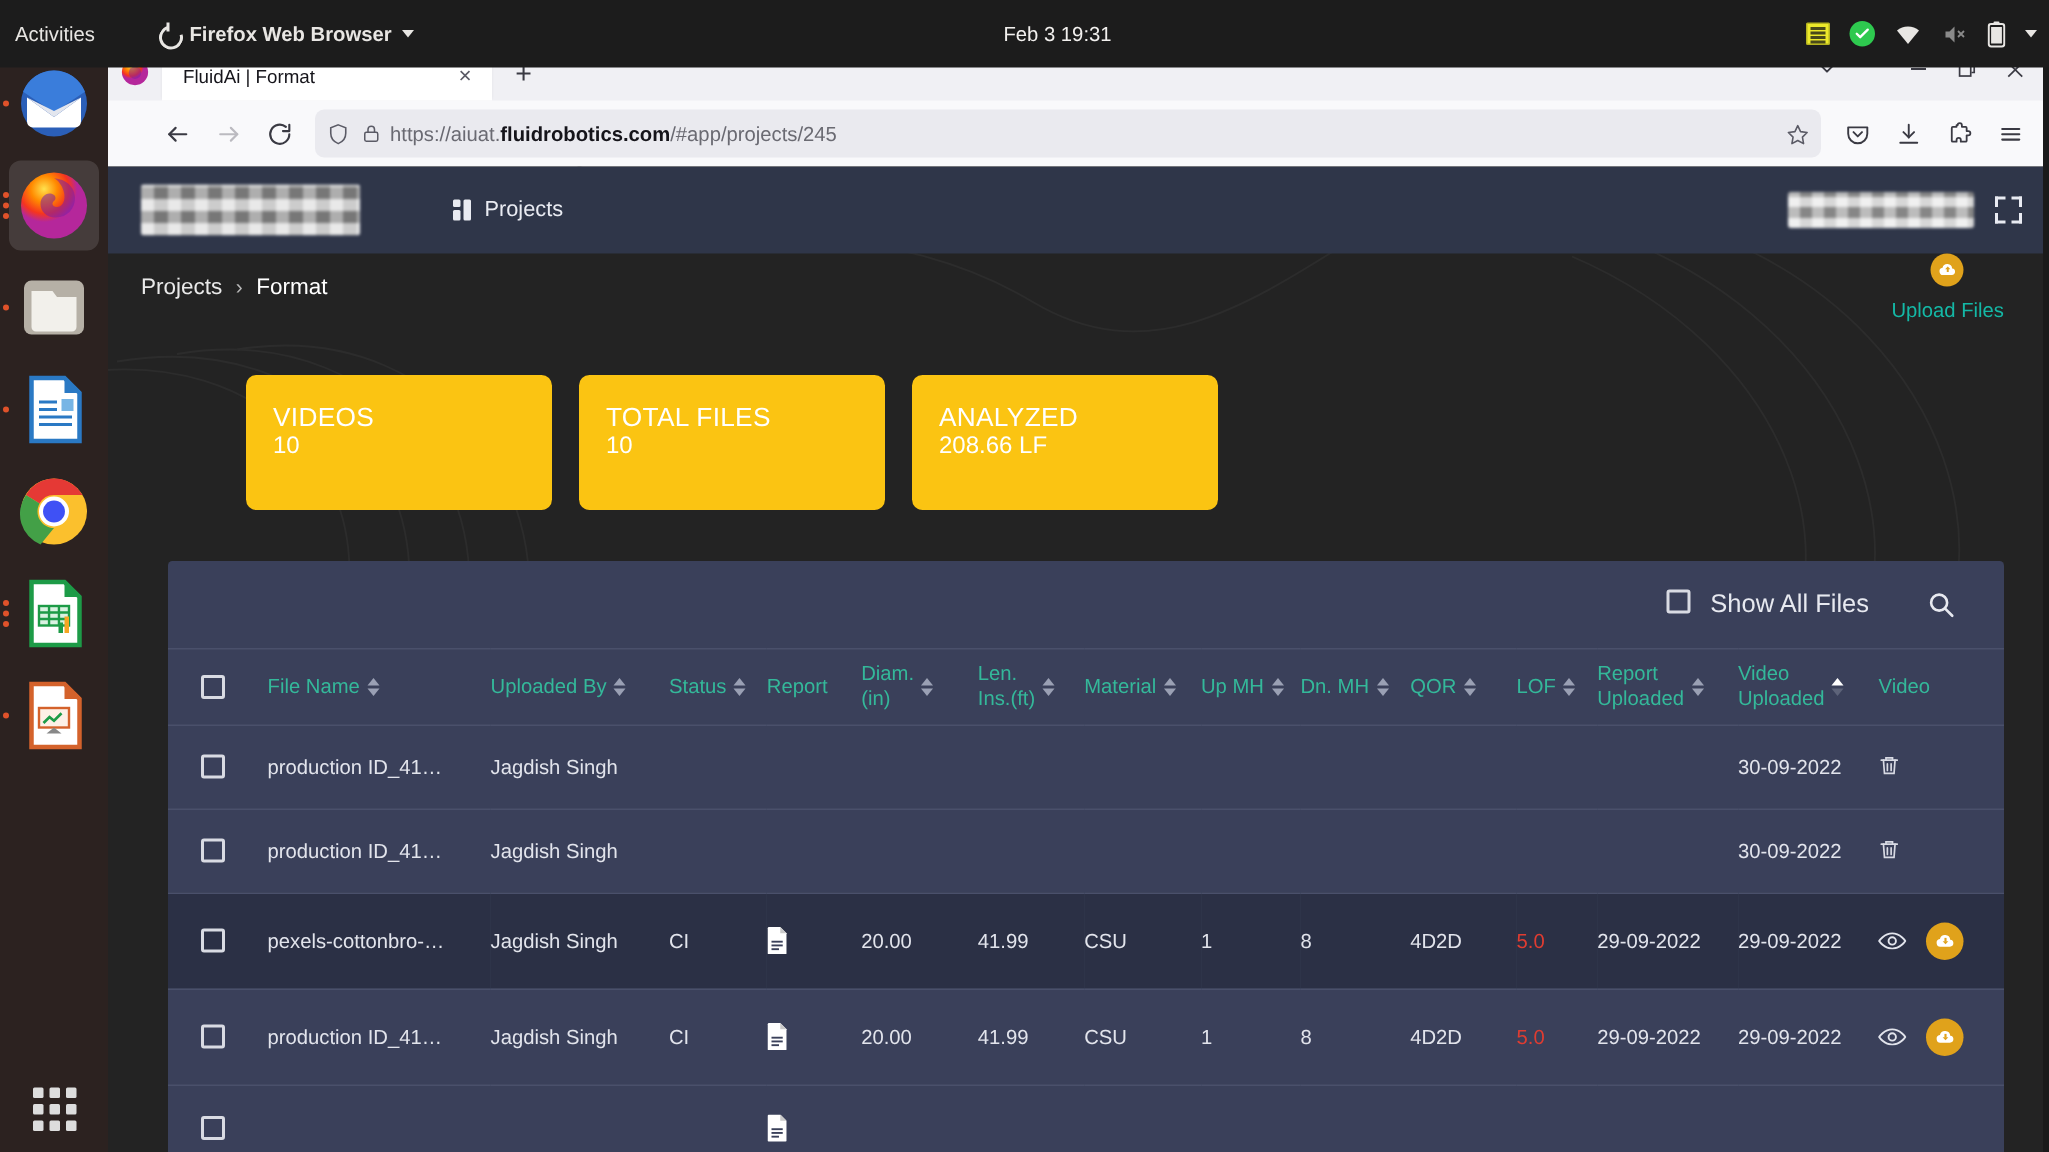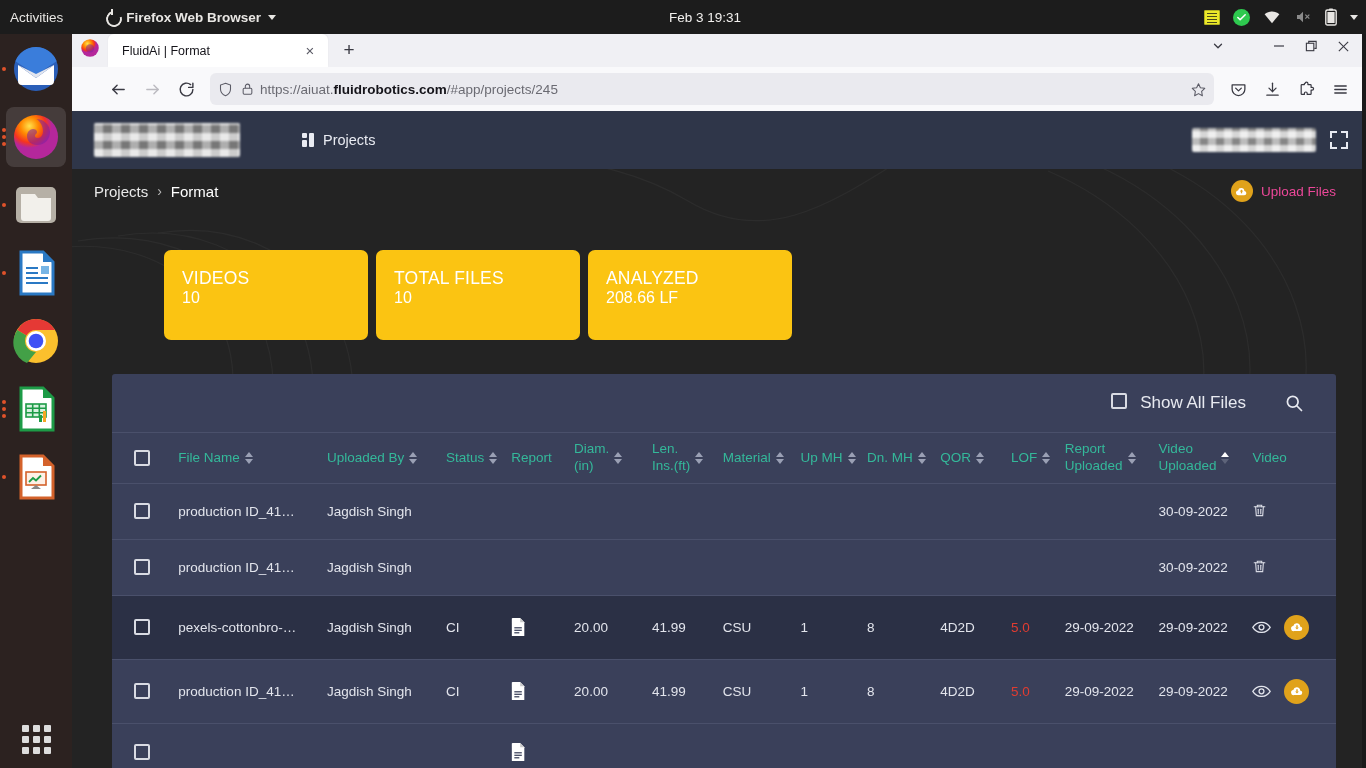--- a/index.html
+++ b/index.html
@@ -6,21 +6,21 @@
   html, body {
     width: 1366px; height: 768px;
     overflow: hidden;
     font-family: "Liberation Sans", sans-serif;
     background: #1a1a1a;
   }
 
   
   .gnome-topbar {
     position: absolute; top: 0; left: 0;
-    width: 1366px; height: 34px;
+    width: 1366px; height: 45px;
     background: #1c1c1c;
     display: flex; align-items: center;
     color: #e8e6e3;
     font-size: 13.5px;
     z-index: 50;
   }
   .gnome-activities { padding: 0 12px 0 10px; font-size: 13.5px; color:#e8e6e3; }
   .gnome-app { display: flex; align-items: center; gap: 7px; margin-left: 30px; }
   .gnome-app-name { font-weight: bold; font-size: 13.5px; }
   .ff-mini {
@@ -153,26 +153,26 @@
   .expand-ico b:nth-child(3){left:0;bottom:0;border-right:0;border-top:0;}
   .expand-ico b:nth-child(4){right:0;bottom:0;border-left:0;border-top:0;}
 
   .crumbbar {
     position: relative; height: 44px; display:flex; align-items:center;
     padding: 0 26px 0 26px; background: transparent;
   }
   .crumb { color:#e9e9e9; font-size:15px; }
   .crumb-sep { color:#b8b8b8; margin: 0 9px; font-size:14px; }
   .crumb.cur { color:#ffffff; }
-  .upload-btn { margin-left:auto; display:flex; align-items:center; gap:8px; color:#ec4899; font-size:13.5px; }
+  .upload-btn { margin-left:auto; display:flex; align-items:center; gap:8px; color:#14b8a6; font-size:13.5px;flex-direction:column; }
   .upload-circ { width:22px;height:22px;border-radius:50%;background:#e0a21b;display:flex;align-items:center;justify-content:center;}
   .upload-circ svg{width:13px;height:13px;}
 
   .stats {
-    position: relative; display: flex; gap: 8px; padding: 37px 26px 0 96px;
+    position: relative; display: flex; gap: 18px; padding: 37px 26px 0 96px;
   }
   .stat-card {
     width: 204px; height: 90px; background: #fbc412; border-radius: 7px;
     padding: 18px 0 0 18px; color: #fff;
   }
   .stat-label { font-size: 17.5px; letter-spacing: .2px; }
   .stat-value { font-size: 16px; margin-top: 0; }
 
   .panel {
     position: relative; margin: 34px 26px 0 44px; height: 400px;

